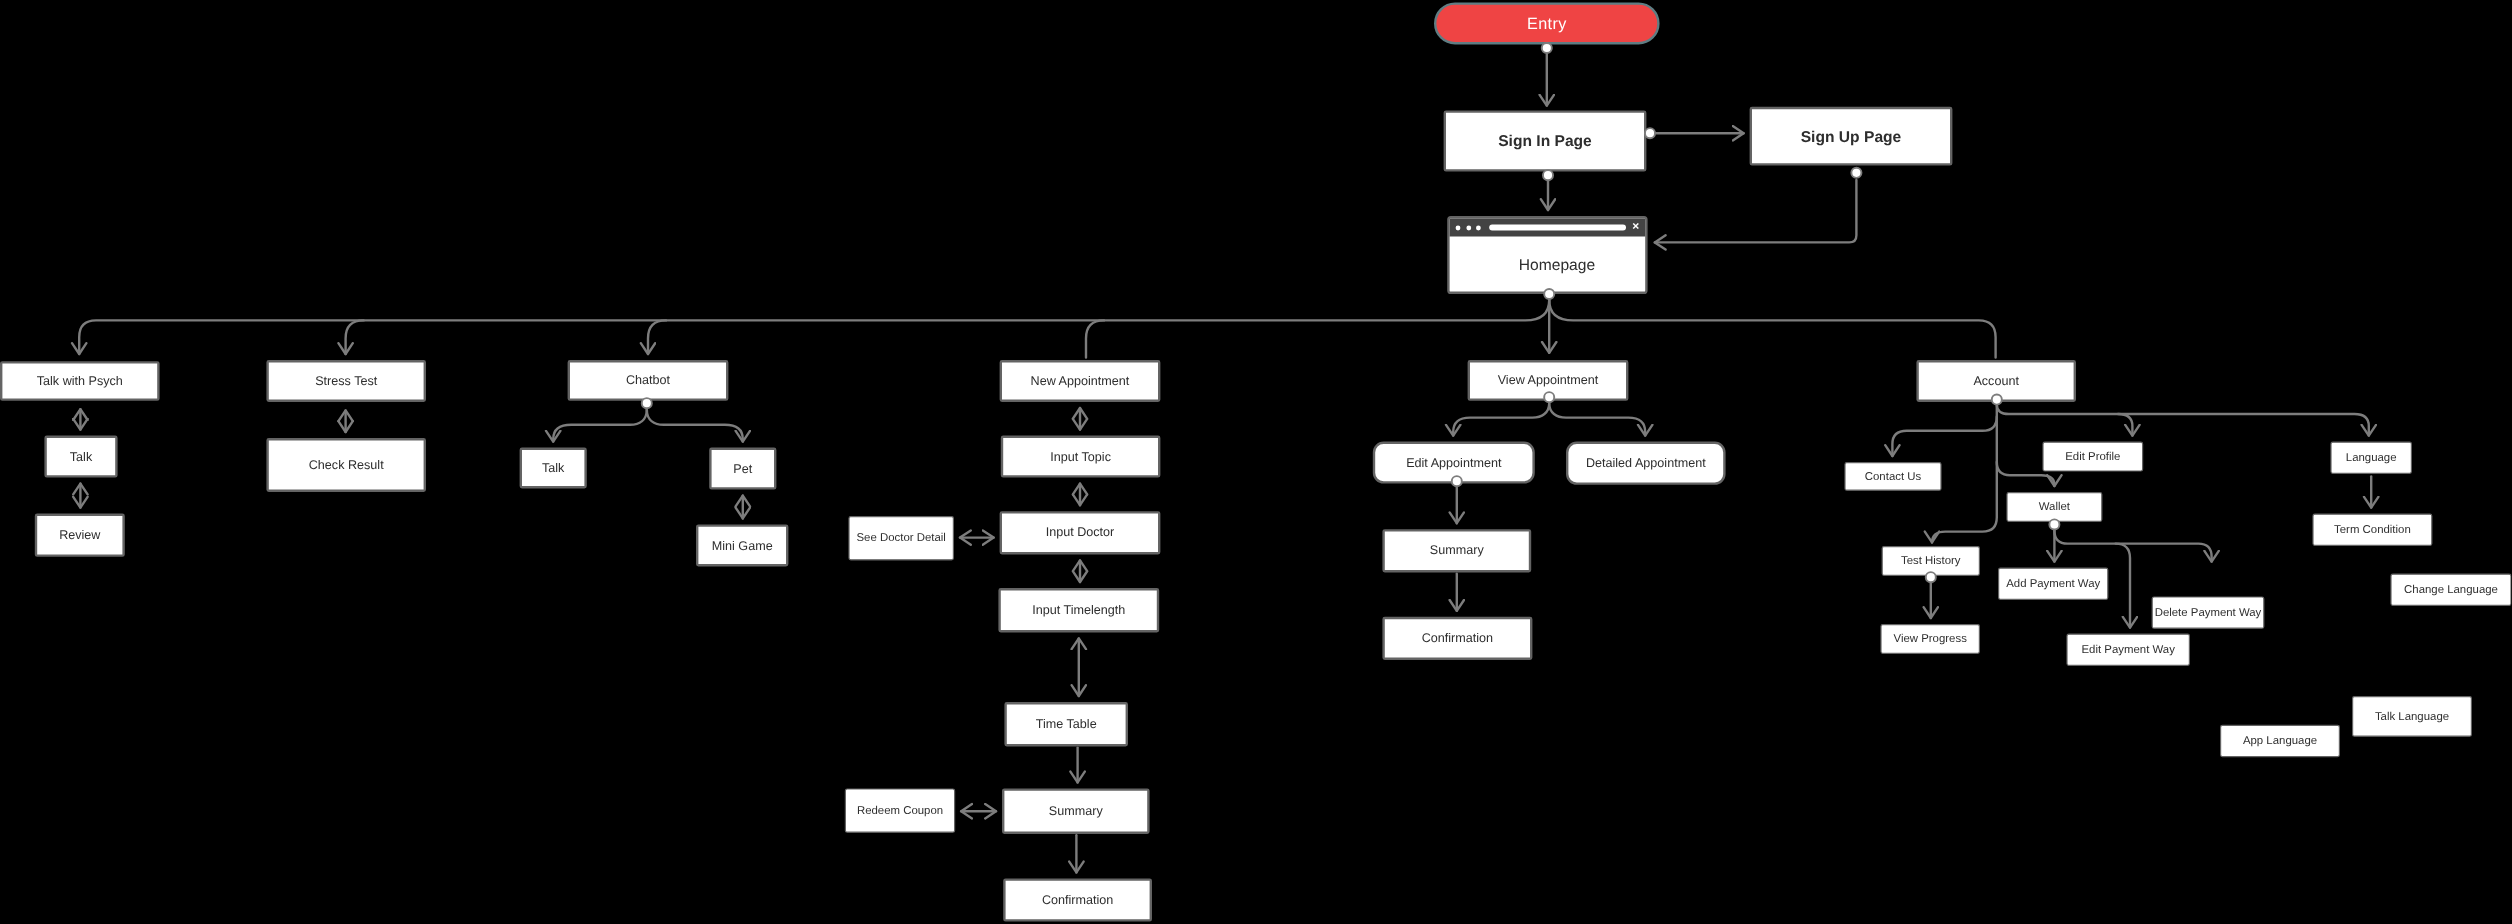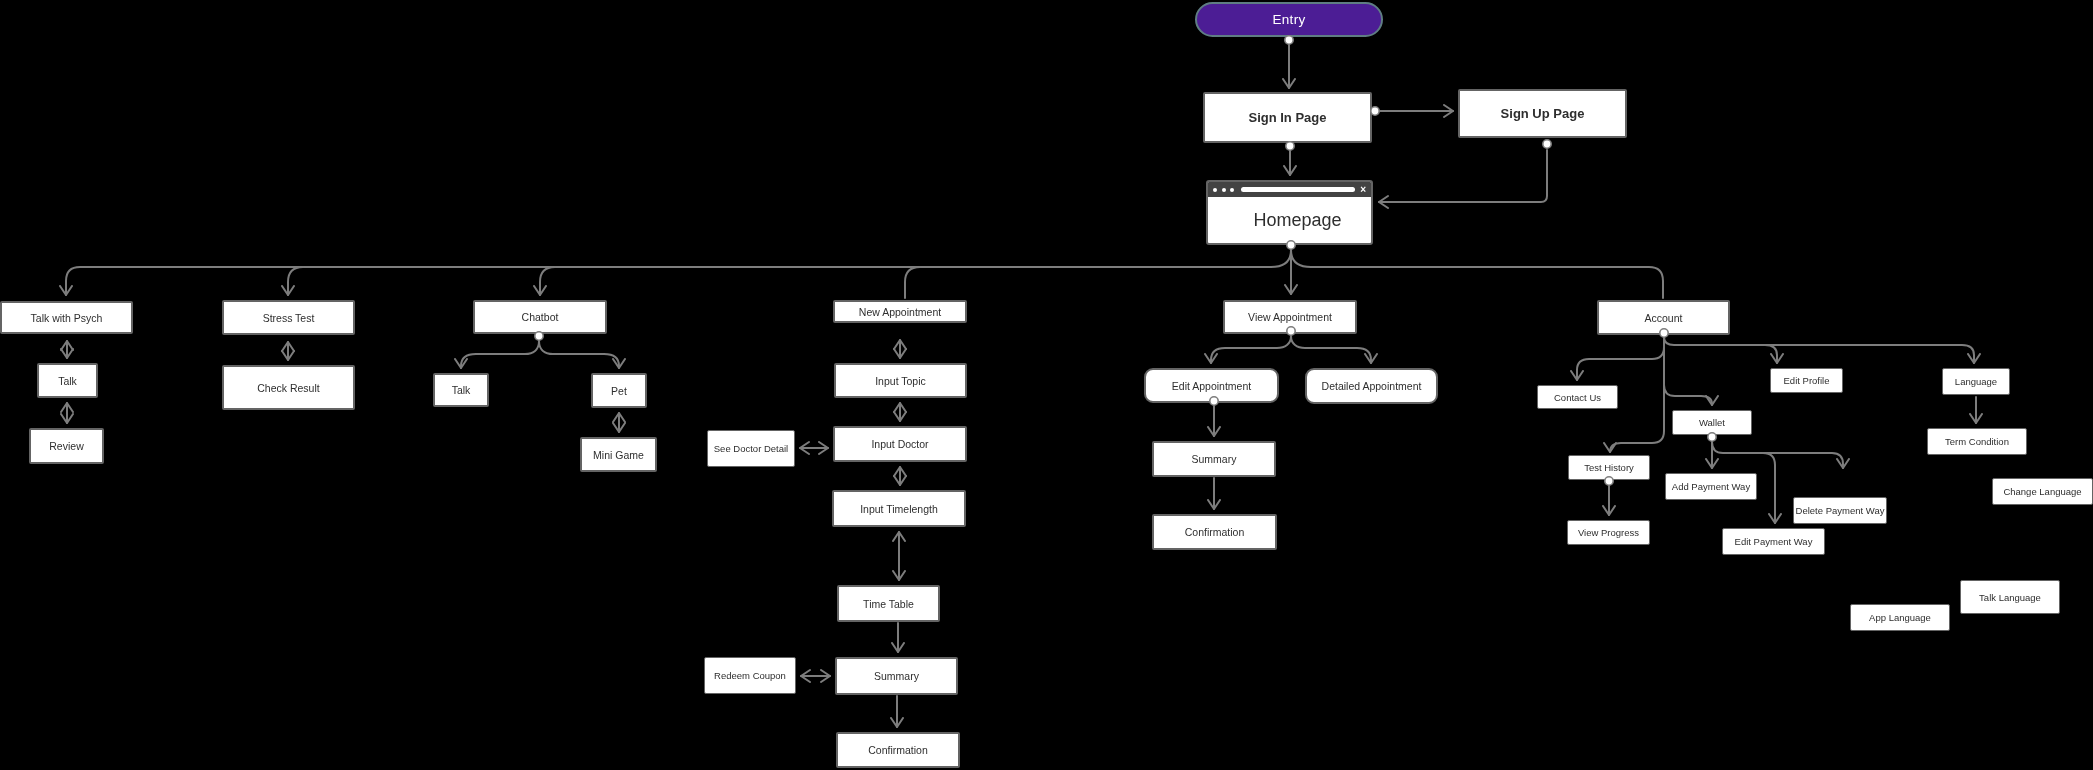--- a/index.html
+++ b/index.html
@@ -12,32 +12,32 @@
   .node{
     position:absolute;z-index:2;background:#fff;border:2px solid #646464;
     box-sizing:border-box;display:flex;align-items:center;justify-content:center;
     color:#2e2e2e;font-size:10.5px;text-align:center;border-radius:2px;
     cursor:default;
   }
   .node.lg{font-size:13px;font-weight:bold;}
   .node.sm{font-size:9.5px;border-width:1.5px;}
   .node.rounded{border-radius:9px;}
   .node.pill{
-    background:#4c1d95;border:2px solid #5f7d83;border-radius:18px;
+    background:#ef4444;border:2px solid #5f7d83;border-radius:18px;
     color:#fff;font-size:13.5px;letter-spacing:.3px;
   }
   .node.browser{flex-direction:column;align-items:stretch;justify-content:flex-start;padding:0;border-radius:3px;}
   .titlebar{
     height:15px;background:#434343;display:flex;align-items:center;
     padding:0 5px;flex:0 0 auto;border-radius:1px 1px 0 0;
   }
   .tdot{width:4px;height:4px;border-radius:50%;background:#fff;margin-right:4.5px;flex:0 0 auto;}
   .addrbar{flex:1 1 auto;height:5px;background:#fff;border-radius:3px;margin:0 5px 0 2px;}
   .closex{color:#fff;font-size:10px;font-weight:bold;line-height:1;flex:0 0 auto;cursor:pointer;}
-  .browser-body{flex:1 1 auto;display:flex;align-items:center;justify-content:center;font-size:18px;color:#2e2e2e;padding-left:16px;}
+  .browser-body{flex:1 1 auto;display:flex;align-items:center;justify-content:center;font-size:13px;color:#2e2e2e;padding-left:16px;}
 </style>
 </head>
 <body>
 
 <div id="canvas">
 
   <svg class="layer" width="2093" height="770" viewBox="0 0 2093 770">
     <defs>
       <marker id="arw" markerUnits="userSpaceOnUse" markerWidth="22" markerHeight="22" viewBox="0 0 22 22" refX="10" refY="7" orient="auto-start-reverse">
         <path d="M1,1 L10,7 L1,13" fill="none" stroke="#7d7d7d" stroke-width="2" stroke-linecap="round" stroke-linejoin="round"></path>
@@ -111,21 +111,21 @@
 
   <div class="node" style="left:0px;top:301px;width:133px;height:33px">
       <span>Talk with Psych</span>
     </div>
   <div class="node" style="left:222px;top:300px;width:133px;height:35px">
       <span>Stress Test</span>
     </div>
   <div class="node" style="left:473px;top:300px;width:134px;height:34px">
       <span>Chatbot</span>
     </div>
-  <div class="node" style="left:833px;top:300px;width:134px;height:23px">
+  <div class="node" style="left:833px;top:300px;width:134px;height:35px">
       <span>New Appointment</span>
     </div>
   <div class="node" style="left:1223px;top:300px;width:134px;height:34px">
       <span>View Appointment</span>
     </div>
   <div class="node" style="left:1597px;top:300px;width:133px;height:35px">
       <span>Account</span>
     </div>
 
   <div class="node" style="left:37px;top:363px;width:61px;height:35px">
@@ -182,21 +182,21 @@
   <div class="node" style="left:1152px;top:441px;width:124px;height:36px">
       <span>Summary</span>
     </div>
   <div class="node" style="left:1152px;top:514px;width:125px;height:36px">
       <span>Confirmation</span>
     </div>
 
   <div class="node sm" style="left:1537px;top:385px;width:81px;height:24px">
       <span>Contact Us</span>
     </div>
-  <div class="node sm" style="left:1770px;top:368px;width:73px;height:25px">
+  <div class="node sm" style="left:1702px;top:368px;width:84px;height:25px">
       <span>Edit Profile</span>
     </div>
   <div class="node sm" style="left:1672px;top:410px;width:80px;height:25px">
       <span>Wallet</span>
     </div>
   <div class="node sm" style="left:1568px;top:455px;width:82px;height:25px">
       <span>Test History</span>
     </div>
   <div class="node sm" style="left:1567px;top:520px;width:83px;height:25px">
       <span>View Progress</span>

